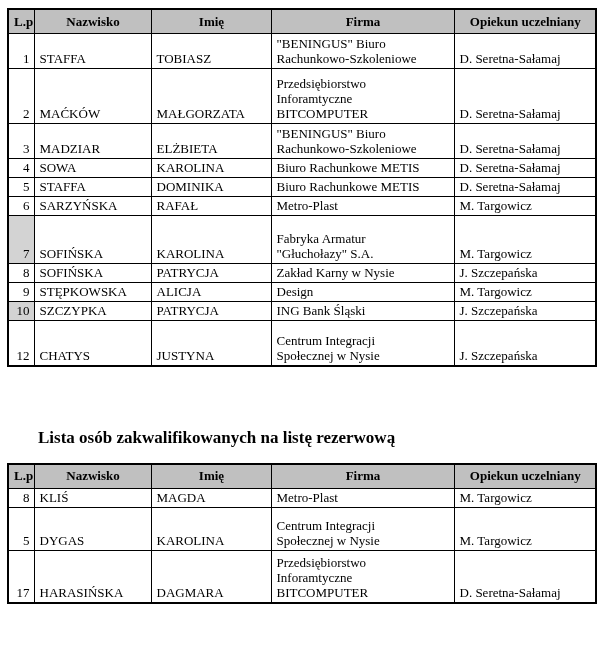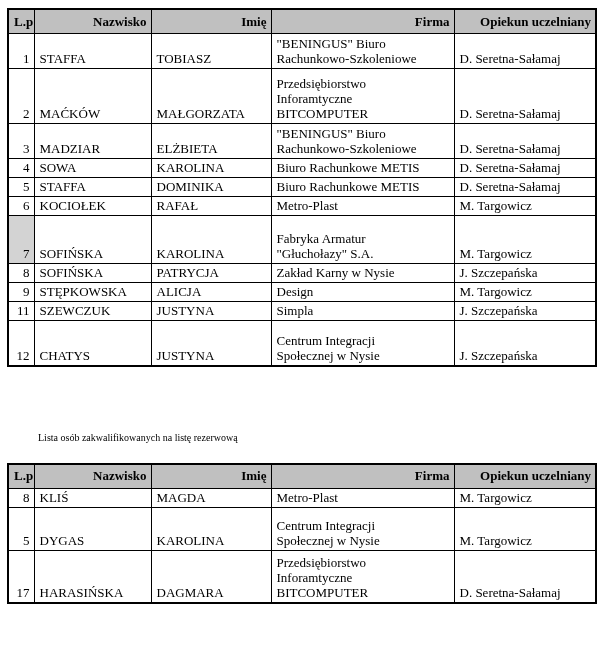--- a/index.html
+++ b/index.html
@@ -28,21 +28,21 @@
     border: 1px solid #000000;
     vertical-align: bottom;
     padding: 1px 4px 2px 5px;
     font-size: 13px;
     line-height: 15px;
     overflow: hidden;
   }
   table.roster th {
     background: #c0c0c0;
     font-weight: bold;
-    text-align: right;
+    text-align: center;
     height: 20px;
     vertical-align: middle;
   }
   col.c-lp { width: 26px; }
   col.c-nz { width: 117px; }
   col.c-im { width: 120px; }
   col.c-fi { width: 183px; }
   col.c-op { width: 142px; }
 
   td.lp { text-align: right; padding-right: 5px; }
@@ -51,22 +51,22 @@
 
   tr.h17 { height: 17px; }
   tr.h35 { height: 35px; }
   tr.h43 { height: 43px; }
   tr.h45 { height: 45px; }
   tr.h48 { height: 48px; }
   tr.h53 { height: 53px; }
   tr.h55 { height: 55px; }
 
   .subtitle {
-    font-size: 10px;
-    font-weight: normal;
+    font-size: 17px;
+    font-weight: bold;
     line-height: 15px;
     margin: 63px 0 18px 31px;
   }
 </style>
 </head>
 <body>
 
 <div class="page">
 
   <table class="roster">
@@ -121,21 +121,21 @@
       </tr>
       <tr class="h17">
         <td class="lp">5</td>
         <td>STAFFA</td>
         <td>DOMINIKA</td>
         <td class="fi">Biuro Rachunkowe METIS</td>
         <td>D. Seretna-Sałamaj</td>
       </tr>
       <tr class="h17">
         <td class="lp">6</td>
-        <td>KOCIOŁEK</td>
+        <td>SARZYŃSKA</td>
         <td>RAFAŁ</td>
         <td class="fi">Metro-Plast</td>
         <td>M. Targowicz</td>
       </tr>
       <tr class="h48">
         <td class="lp shaded">7</td>
         <td>SOFIŃSKA</td>
         <td>KAROLINA</td>
         <td class="fi">Fabryka Armatur
 "Głuchołazy" S.A.</td>
@@ -149,24 +149,24 @@
         <td>J. Szczepańska</td>
       </tr>
       <tr class="h17">
         <td class="lp">9</td>
         <td>STĘPKOWSKA</td>
         <td>ALICJA</td>
         <td class="fi">Design</td>
         <td>M. Targowicz</td>
       </tr>
       <tr class="h17">
-        <td class="lp">11</td>
-        <td>SZEWCZUK</td>
-        <td>JUSTYNA</td>
-        <td class="fi">Simpla</td>
+        <td class="lp shaded">10</td>
+        <td>SZCZYPKA</td>
+        <td>PATRYCJA</td>
+        <td class="fi">ING Bank Śląski</td>
         <td>J. Szczepańska</td>
       </tr>
       <tr class="h45">
         <td class="lp">12</td>
         <td>CHATYS</td>
         <td>JUSTYNA</td>
         <td class="fi">Centrum Integracji
 Społecznej w Nysie</td>
         <td>J. Szczepańska</td>
       </tr>

